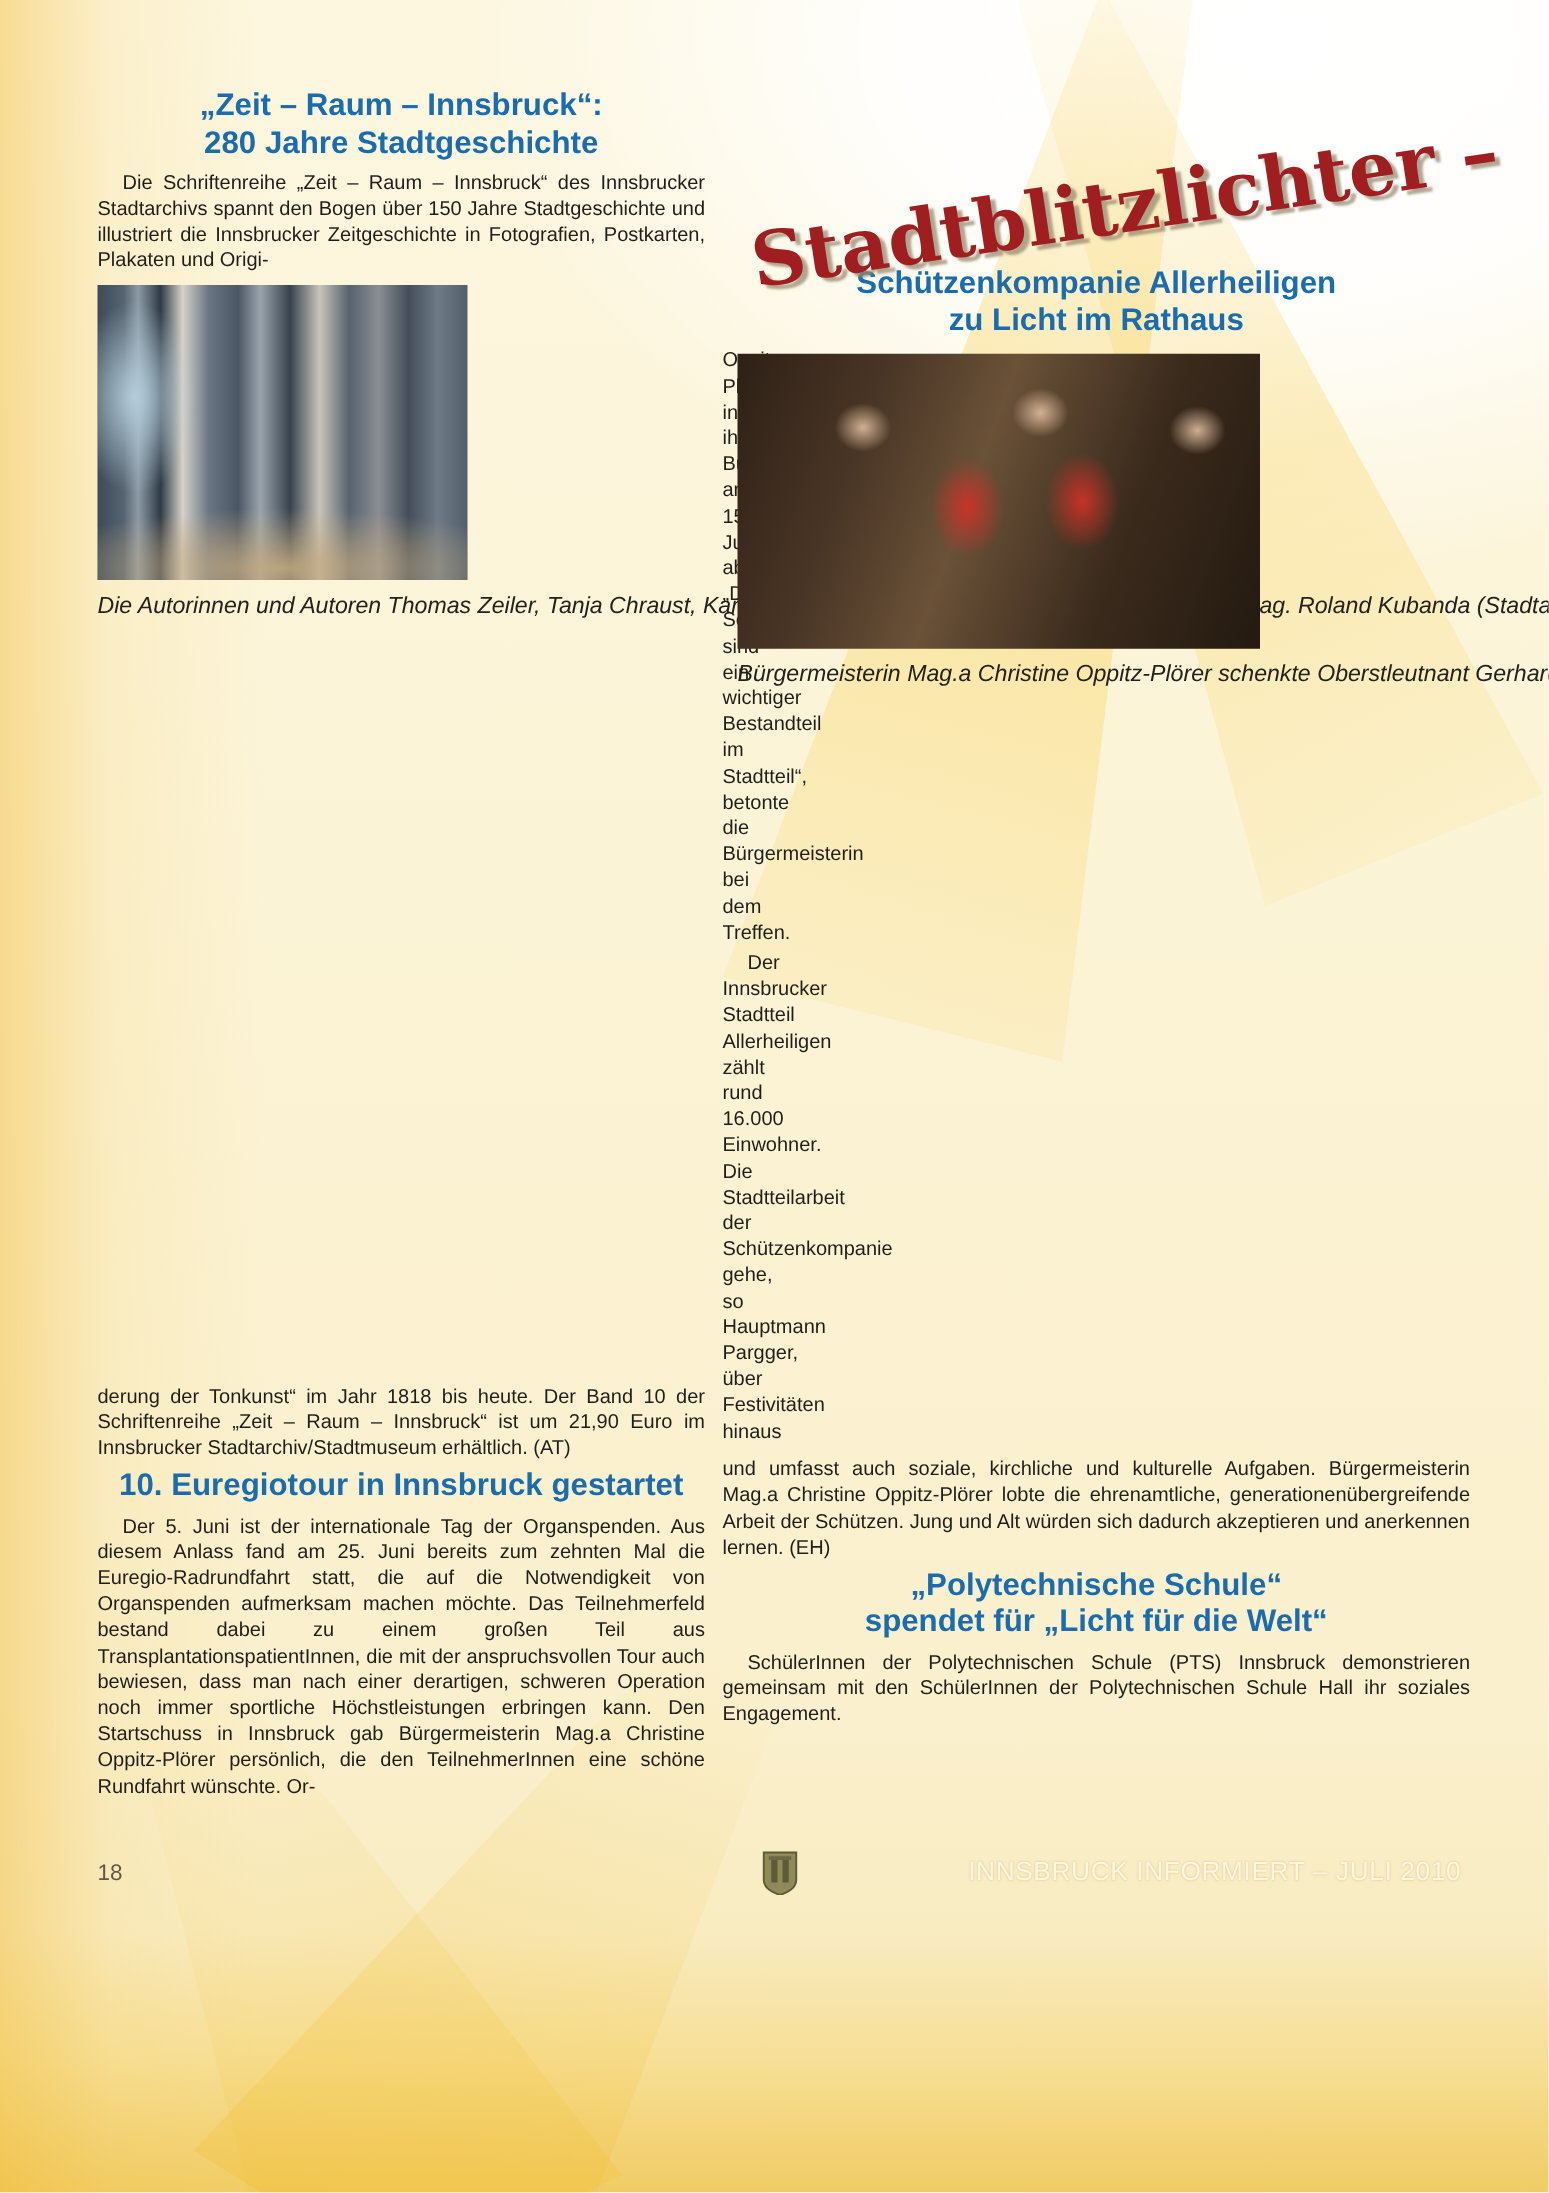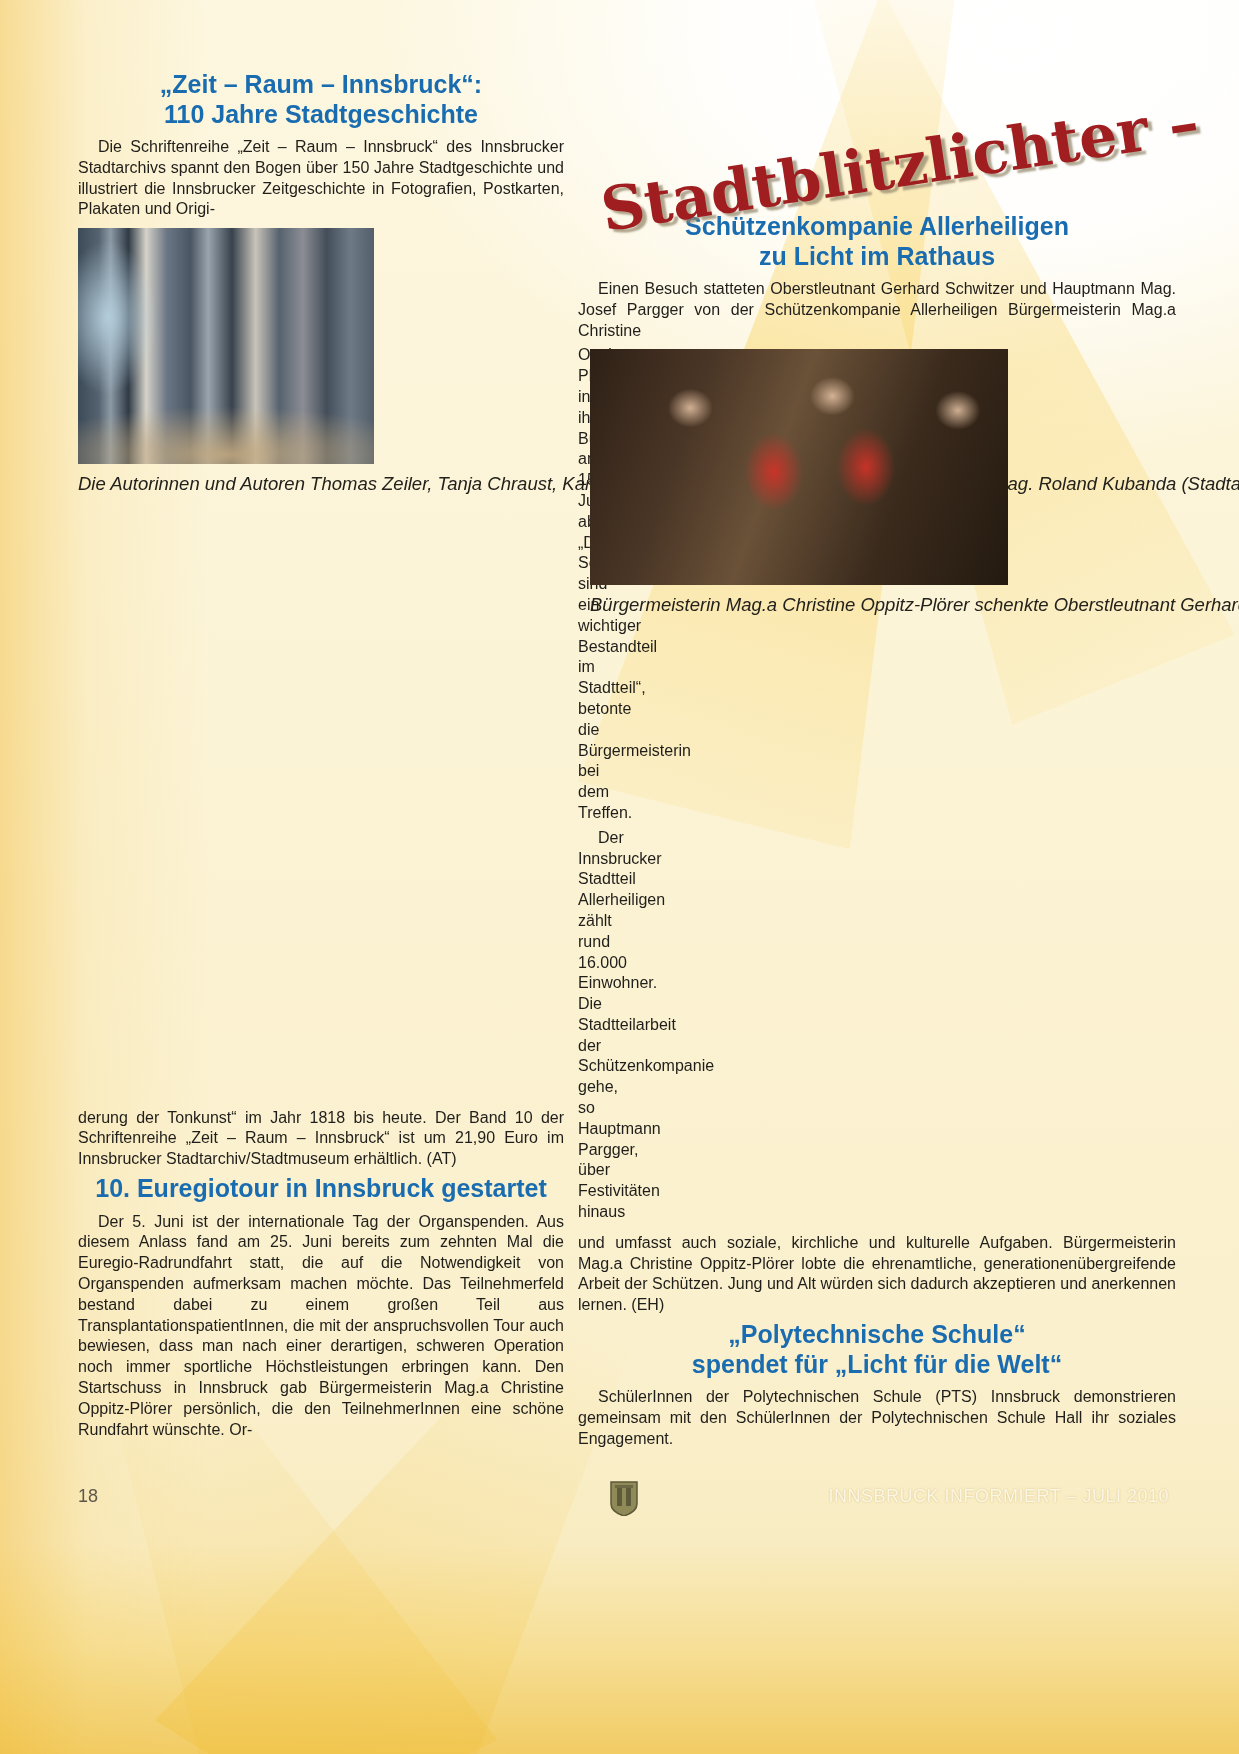--- a/index.html
+++ b/index.html
@@ -59,38 +59,38 @@
       radial-gradient(ellipse 42px 56px at 44% 52%, rgba(205,50,40,0.95) 0%, rgba(205,50,40,0) 70%),
       radial-gradient(ellipse 42px 56px at 66% 50%, rgba(205,50,40,0.95) 0%, rgba(205,50,40,0) 70%),
       radial-gradient(ellipse 30px 26px at 24% 25%, rgba(224,190,160,0.9) 0%, rgba(224,190,160,0) 75%),
       radial-gradient(ellipse 30px 26px at 58% 20%, rgba(224,190,160,0.9) 0%, rgba(224,190,160,0) 75%),
       radial-gradient(ellipse 30px 26px at 88% 26%, rgba(224,190,160,0.9) 0%, rgba(224,190,160,0) 75%),
       linear-gradient(110deg,#2e2016 0%,#4a3626 25%,#6a5138 45%,#3a2a1c 72%,#241a10 100%);}
 
   .footer{position:absolute;z-index:2;left:78px;right:70px;top:1486px;display:flex;align-items:center;}
   .page-num{color:#5f584a;font-size:18px;}
   .emblem-wrap{position:absolute;left:50%;transform:translateX(-50%);top:-6px;}
-  .issue{margin-left:auto;color:#fcf7e4;font-size:18px;letter-spacing:0.5px;text-shadow:0 0 2px rgba(190,160,80,0.6);}
+  .issue{margin-left:auto;color:#fcf7e4;font-size:21px;letter-spacing:0.5px;text-shadow:0 0 2px rgba(190,160,80,0.6);}
 </style>
 </head>
 <body>
 
 <div class="page">
   <div class="beam beam-a"></div>
   <div class="beam beam-b"></div>
   <div class="beam beam-c"></div>
   <div class="beam beam-d"></div>
   <div class="bottom-glow"></div>
 
   <div class="cols">
 
     <div class="leftcol">
 
       <section>
-        <h2 class="art-title"><span>„Zeit – Raum – Innsbruck“:</span><br><span>110 Jahre Stadtgeschichte</span></h2>
+        <h2 class="art-title"><span>„Zeit – Raum – Innsbruck“:</span><br><span>280 Jahre Stadtgeschichte</span></h2>
         <p class="body indent">Die Schriftenreihe „Zeit – Raum – Innsbruck“ des Innsbrucker Stadtarchivs spannt den Bogen über 150 Jahre Stadtgeschichte und illustriert die Innsbrucker Zeitgeschichte in Fotografien, Postkarten, Plakaten und Origi-</p>
         <div class="wrap-row">
           <figure class="fig">
             <div class="photo photo-authors"></div>
             <figcaption>
               <span>Die Autorinnen und Autoren Thomas Zeiler, Tanja Chraust, Karl Ploner, Ursula Scheiber und Josefine Justic mit Mag. Roland Kubanda (Stadtarchiv, hinten Mitte) und GR Mag.a Gerti Mayr (3. v.r.).</span>
               
             </figcaption>
           </figure>
           <p class="body side">nalabbildungen. Im 10. Band widmeten sieben Autorinnen und Autoren ihre Forschungen Themen zur Geschichte Innsbrucks – von den Anfängen der Luftpost am Innsbrucker Flughafen 1927 über den Alpinismus als gesellschaftspolitische Bewegung und die städtische Musikschule seit der Gründung des „Vereins zur Beför-</p>
@@ -107,21 +107,20 @@
     </div>
 
     <div class="rightcol">
 
       <div class="banner-zone">
         <div class="banner-text">Stadtblitzlichter –</div>
       </div>
 
       <section>
         <h2 class="art-title"><span>Schützenkompanie Allerheiligen</span><br><span>zu Licht im Rathaus</span></h2>
-        <p class="body indent">Einen Besuch statteten Oberstleutnant Gerhard Schwitzer und Hauptmann Mag. Josef Pargger von der Schützenkompanie Allerheiligen Bürgermeisterin Mag.a Christine</p>
         <div class="wrap-row">
           <div class="side">
             <p class="body">Oppitz-Plörer in ihrem Büro am 15. Juni ab. „Die Schützen sind ein wichtiger Bestandteil im Stadtteil“, betonte die Bürgermeisterin bei dem Treffen.</p>
             <p class="body indent">Der Innsbrucker Stadtteil Allerheiligen zählt rund 16.000 Einwohner. Die Stadtteilarbeit der Schützenkompanie gehe, so Hauptmann Pargger, über Festivitäten hinaus</p>
           </div>
           <figure class="fig">
             <div class="photo photo-rathaus"></div>
             <figcaption>
               <span>Bürgermeisterin Mag.a Christine Oppitz-Plörer schenkte Oberstleutnant Gerhard Schwitzer und Hauptmann Mag. Josef Pargger von der Schützenkompanie Allerheiligen einen Bildband zum Landesfestumzug.</span>
               

